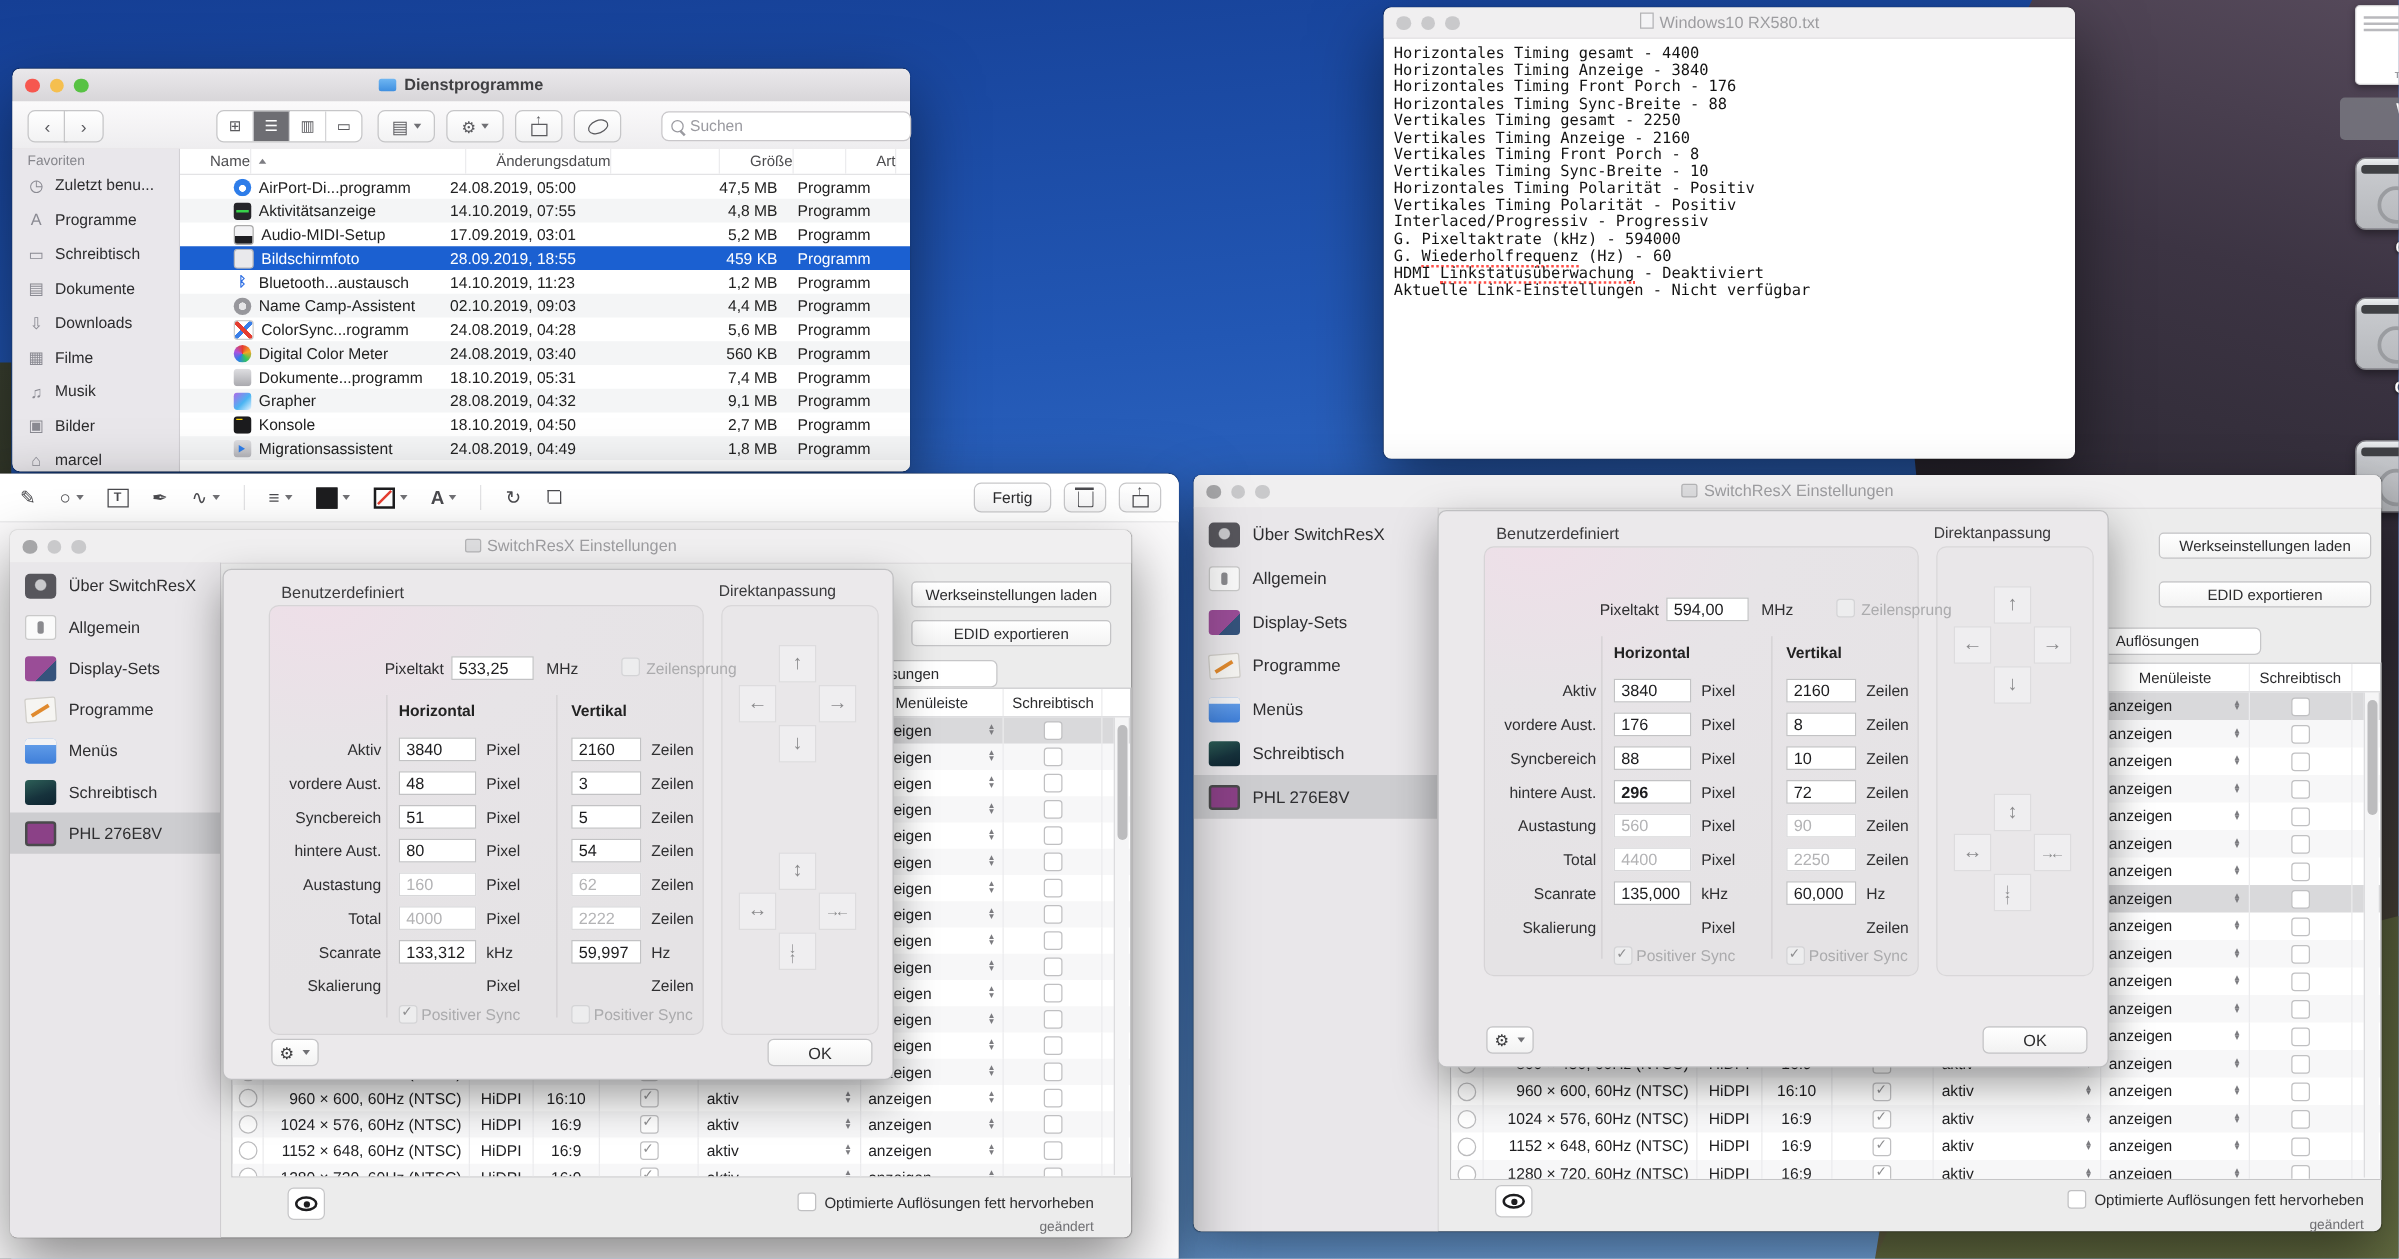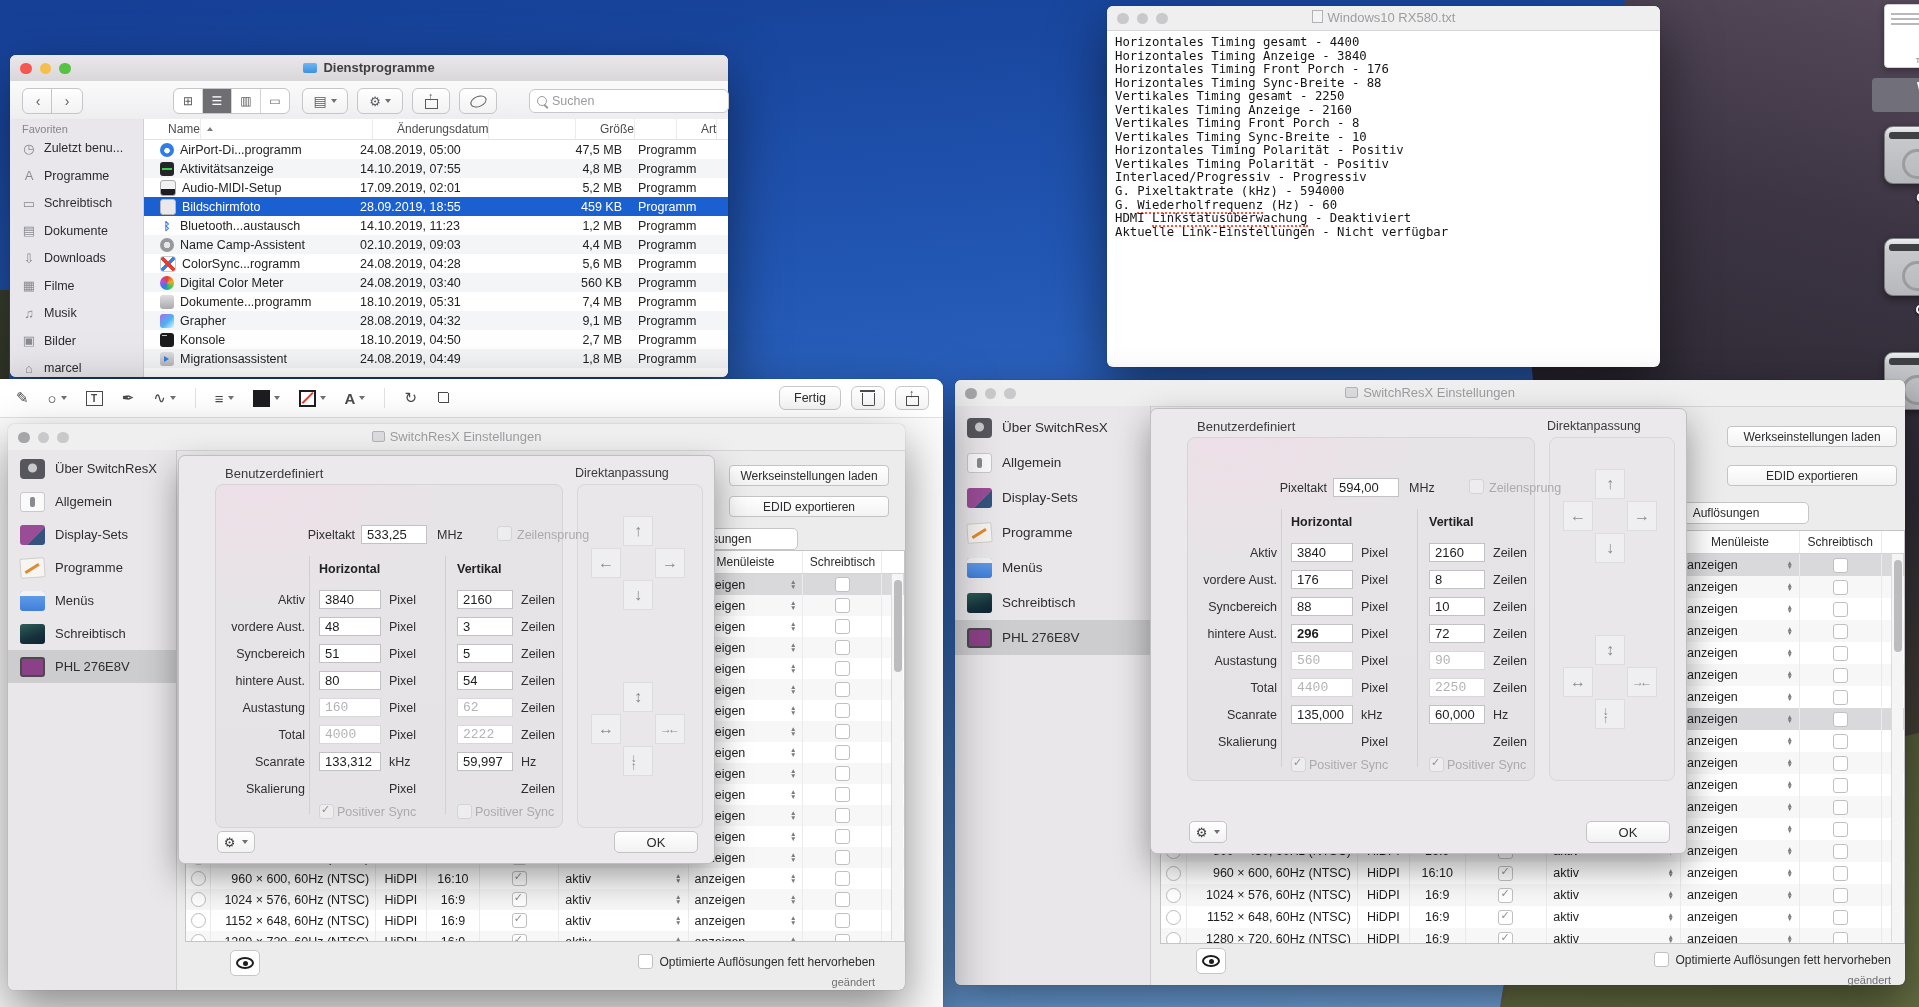--- a/index.html
+++ b/index.html
@@ -60,21 +60,21 @@
   .f-side{position:absolute;top:64px;left:0;width:133px;bottom:0;background:#e9e7eb;border-right:1px solid #d2d0d4;border-radius:0 0 0 6px;overflow:hidden;}
   .f-sec{position:absolute;left:12px;top:4px;font-size:11px;color:#86868c;}
   .f-sideitem{position:absolute;left:4px;right:4px;height:26px;display:flex;align-items:center;gap:6px;padding-left:6px;font-size:12.5px;color:#2c2c2e;border-radius:5px;}
   .f-sicon{width:18px;text-align:center;color:#8a8a92;font-size:13px;flex:0 0 auto;}
   .f-main{position:absolute;top:64px;left:134px;right:0;bottom:0;background:#fff;border-radius:0 0 6px 0;overflow:hidden;}
   .f-cols{height:20px;border-bottom:1px solid #e3e3e5;display:flex;font-size:12px;color:#4c4c4f;align-items:center;}
   .f-cols span{border-right:1px solid #ececee;height:100%;display:flex;align-items:center;padding-left:12px;}
   .f-row{height:19px;display:flex;align-items:center;font-size:12.5px;color:#222;}
   .f-row.z{background:#f4f5f6;}
   .f-row.sel{background:#1b60d1;color:#fff;}
-  .fc-name{width:216px;display:flex;align-items:center;gap:6px;padding-left:16px;box-sizing:border-box;overflow:hidden;white-space:nowrap;}
+  .fc-name{width:216px;display:flex;align-items:center;gap:6px;padding-left:43px;box-sizing:border-box;overflow:hidden;white-space:nowrap;}
   .fc-date{width:190px;overflow:hidden;white-space:nowrap;}
   .fc-size{width:88px;text-align:right;padding-right:16px;box-sizing:border-box;}
   .fc-kind{flex:1;}
   .fi{width:14px;height:14px;border-radius:3px;flex:0 0 auto;display:flex;align-items:center;justify-content:center;font-size:11px;}
   .fi-airport{background:radial-gradient(circle at 50% 55%,#fff 0 2.5px,#2e7de9 3px);border-radius:50%;}
   .fi-activity{background:#26262a;position:relative;}
   .fi-activity::after{content:"";position:absolute;left:2px;right:2px;top:6px;height:2px;background:#37d24a;}
   .fi-audio{background:linear-gradient(#f2f2f4 55%,#1e1e22 55%);border:0.5px solid #aaa;}
   .fi-screenshot{background:#e9e9ec;border:0.5px solid #b6b6ba;}
   .fi-bluetooth{color:#2f6fe4;font-weight:700;background:#fff;}
@@ -152,21 +152,21 @@
   
   .sheet{position:absolute;width:535px;background:#ebe9eb;border:1px solid #bfbfc1;border-radius:7px;box-shadow:0 14px 34px rgba(0,0,0,.38);z-index:6;}
   #swxL .sheet{left:170px;top:31px;height:407px;} #swxR .sheet{left:195px;top:28px;height:444px;}
   .sh-title{position:absolute;left:46px;top:10px;font-size:13px;color:#3a3a3c;}
   .dtitle{position:absolute;left:396px;top:10px;font-size:12.5px;color:#3a3a3c;}
   .ipanel{position:absolute;left:36px;top:28px;width:346px;height:342px;border:1px solid #d6d4d6;border-radius:8px;
           background:radial-gradient(140% 90% at 12% 0%,#eedfe8 0%,#e7e4e7 38%,#e5e3e5 100%);}
   .dpanel{position:absolute;left:398px;top:28px;width:124px;height:342px;border:1px solid #d9d7d9;border-radius:8px;background:#e9e7e9;}
   .flabel{position:absolute;font-size:12.5px;color:#2f2f31;text-align:right;white-space:nowrap;}
   .fbox{position:absolute;height:19px;background:#fff;border:1px solid #c2c2c4;font-size:13px;color:#1d1d1f;display:flex;align-items:center;padding-left:5px;box-sizing:border-box;}
-  .fbox.dis{color:#b3b3b5;border-color:#d8d8da;font-family:Liberation Mono, monospace;}
+  .fbox.dis{color:#b3b3b5;border-color:#d8d8da;}
   .funit{position:absolute;font-size:12.5px;color:#2f2f31;}
   .fhead{position:absolute;font-size:12.5px;font-weight:700;color:#222;}
   .fsep{position:absolute;width:1px;background:#d2d0d2;top:100px;height:258px;}
   .sheet .cbx{position:absolute;}
   .cblab{position:absolute;font-size:12.5px;color:#ababad;white-space:nowrap;}
   .ab{position:absolute;width:30px;height:30px;background:#efeef0;border:1px solid #dddcde;display:flex;align-items:center;justify-content:center;color:#8b8b8d;font-size:16px;font-weight:700;box-sizing:border-box;}
   .cmp{letter-spacing:-4px;font-size:12px;display:inline-block;margin-left:-4px;}
   .rot90{transform:rotate(90deg);}
   .gearbtn{position:absolute;left:38px;bottom:10px;width:38px;height:22px;background:linear-gradient(#fff,#f2f2f2);border:1px solid #c4c4c6;border-radius:5px;
            display:flex;align-items:center;justify-content:center;gap:3px;font-size:13px;color:#3c3c3e;box-sizing:border-box;}
@@ -323,21 +323,21 @@
           </span>
           <span class="fc-date">14.10.2019, 07:55</span>
           <span class="fc-size">4,8 MB</span>
           <span class="fc-kind">Programm</span>
         </div>
         <div class="f-row">
           <span class="fc-name">
             <span class="fi fi-audio"></span>
             <span>Audio-MIDI-Setup</span>
           </span>
-          <span class="fc-date">17.09.2019, 02:01</span>
+          <span class="fc-date">17.09.2019, 03:01</span>
           <span class="fc-size">5,2 MB</span>
           <span class="fc-kind">Programm</span>
         </div>
         <div class="f-row sel">
           <span class="fc-name">
             <span class="fi fi-screenshot"></span>
             <span>Bildschirmfoto</span>
           </span>
           <span class="fc-date">28.09.2019, 18:55</span>
           <span class="fc-size">459 KB</span>

